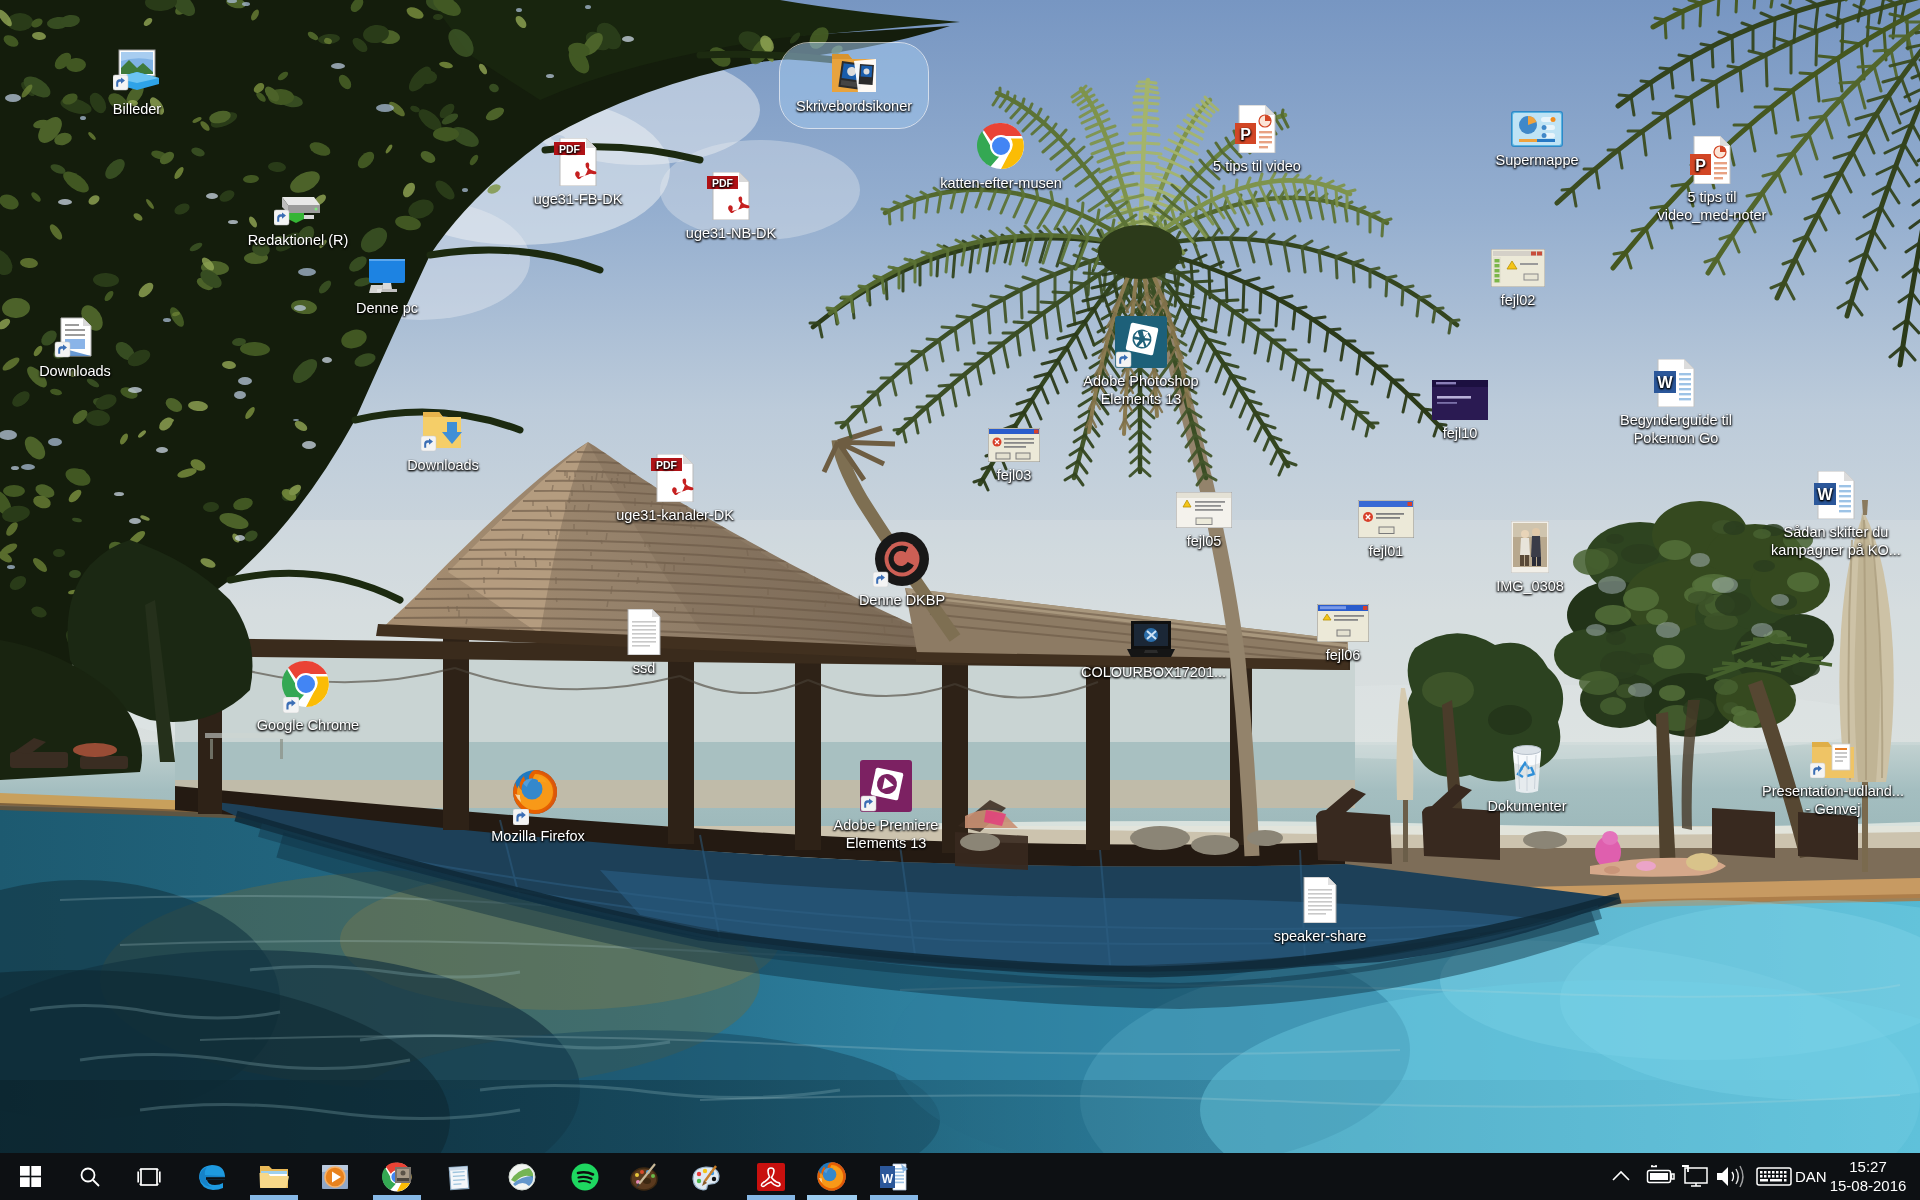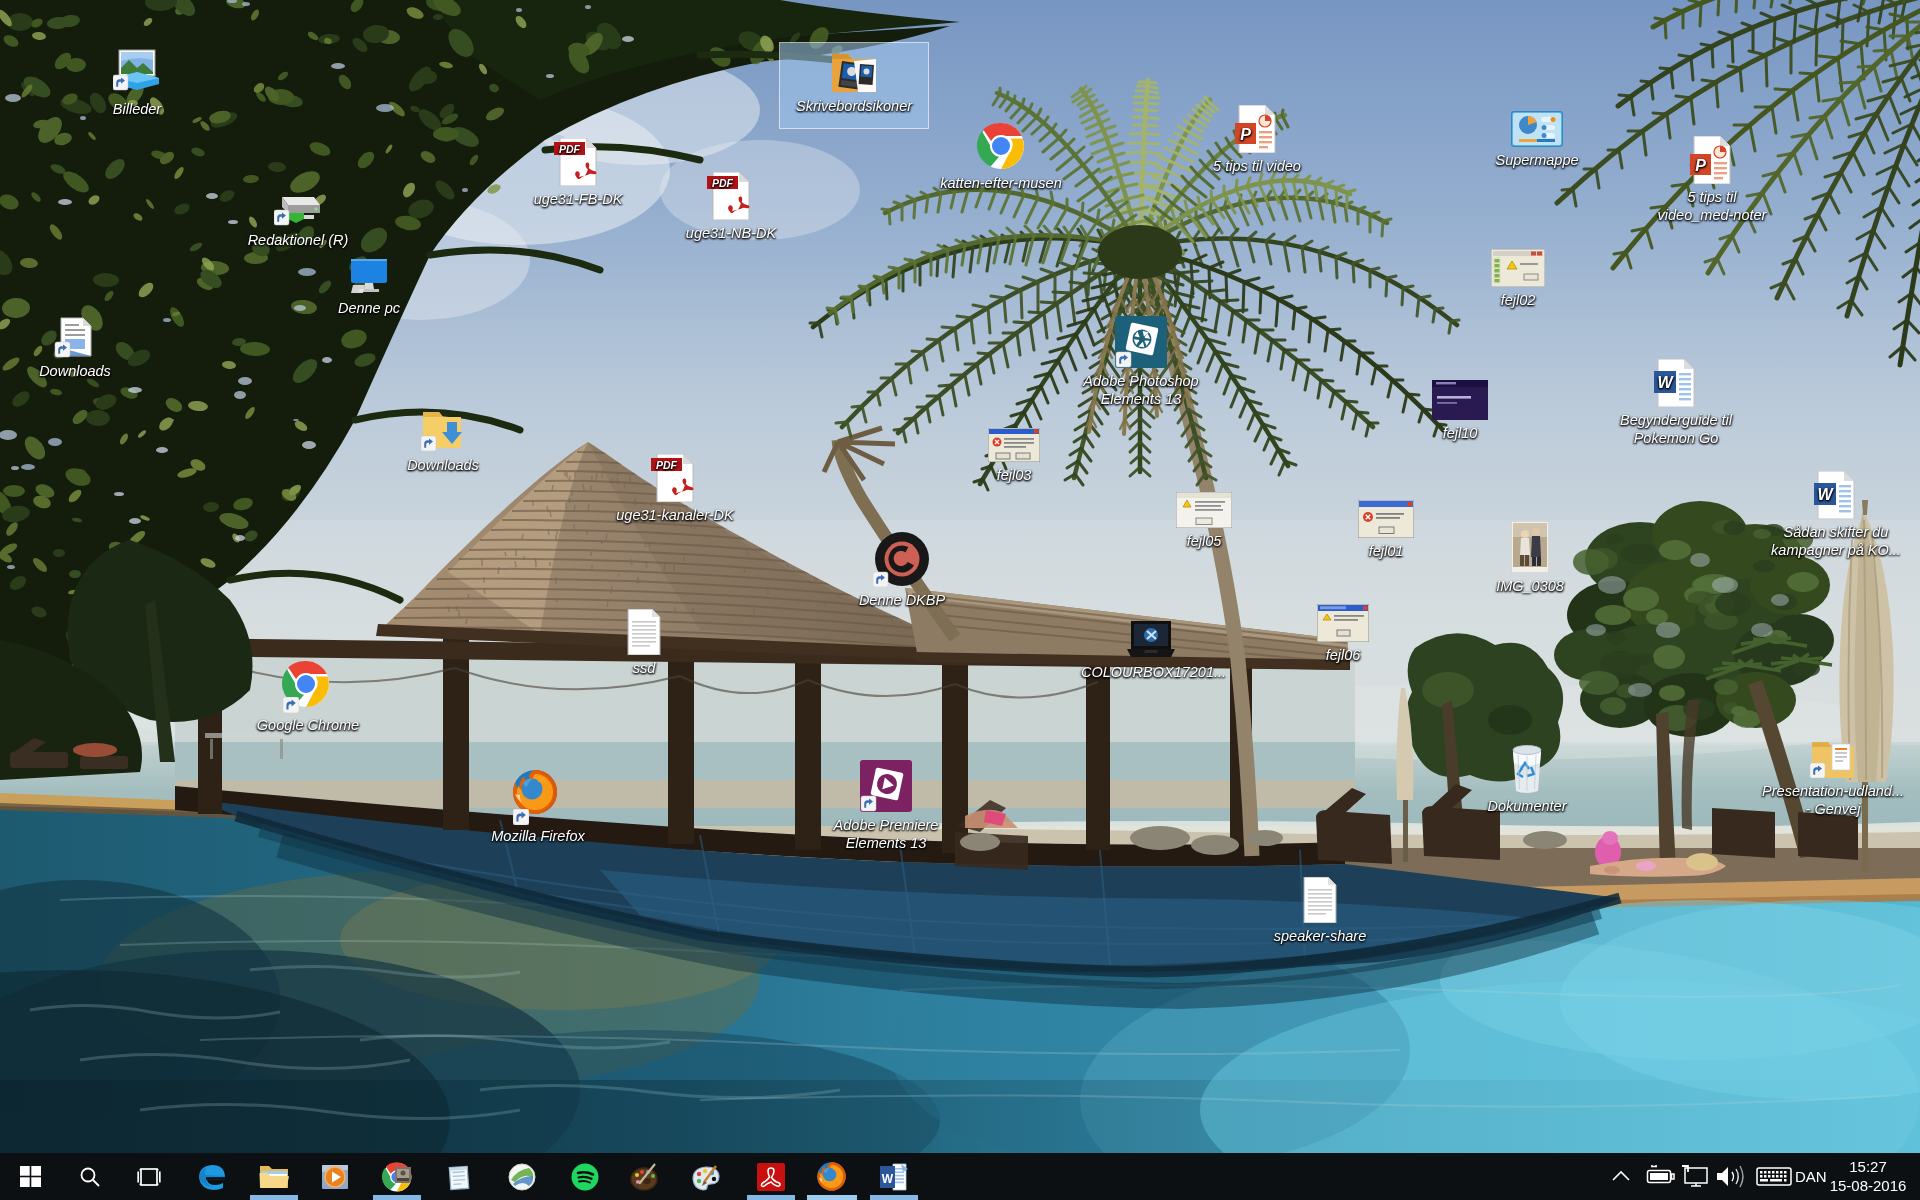--- a/index.html
+++ b/index.html
@@ -1,17 +1,17 @@
 <!DOCTYPE html>
 <html><head>
 <meta charset="utf-8">
 <style>
 html,body{margin:0;padding:0;width:1920px;height:1200px;overflow:hidden;background:#000;}
 *{box-sizing:border-box;}
-#desk{position:absolute;left:0;top:0;width:1526px;height:1200px;font-family:"Liberation Sans",sans-serif;font-style:italic;}
+#desk{position:absolute;left:0;top:0;width:1526px;height:1200px;font-family:"Liberation Sans",sans-serif;}
 #wall{position:absolute;left:0;top:0;}
 .ic{position:absolute;text-align:center;color:#fff;font-size:14.5px;line-height:18px;
   text-shadow:0 1px 2px rgba(0,0,0,.9),1px 1px 2px rgba(0,0,0,.8),-1px 1px 2px rgba(0,0,0,.7);}
 .ic .g{display:block;margin:0 auto;}
 .ic .lb{display:block;margin-top:4px;white-space:pre-line;}
 #taskbar{position:absolute;left:0;top:1153px;width:1920px;height:47px;background:#0d1013;}
 .tbi{position:absolute;top:0;width:60px;height:47px;display:flex;align-items:center;justify-content:center;}
 .runbar{position:absolute;top:42px;height:5px;background:#86b8e6;}
 </style>
 </head>
@@ -959,21 +959,21 @@
           <use href="#pdf"></use>
         </svg>
         <span class="lb">uge31-NB-DK</span>
       </div>
 <div class="ic" style="left:228px;top:183px;width:140px;">
         <svg class="g" width="48" height="44" viewBox="0 0 48 44">
           <use href="#ndrv"></use>
         </svg>
         <span class="lb">Redaktionel (R)</span>
       </div>
-<div class="ic" style="left:299px;top:251px;width:140px;">
+<div class="ic" style="left:317px;top:251px;width:140px;">
         <svg class="g" width="48" height="44" viewBox="0 0 48 44">
           <use href="#mypc"></use>
         </svg>
         <span class="lb">Denne pc</span>
       </div>
 <div class="ic" style="left:1448px;top:249px;width:140px;">
         <svg class="g" width="54" height="38" viewBox="0 0 54 38">
           <use href="#fe02"></use>
         </svg>
         <span class="lb">fejl02</span>
@@ -1097,21 +1097,21 @@
           <use href="#fldp"></use>
         </svg>
         <span class="lb">Presentation-udland...<br>- Genvej</span>
       </div>
 <div class="ic" style="left:1250px;top:877px;width:140px;">
         <svg class="g" width="44" height="46" viewBox="0 0 44 46">
           <use href="#txtd"></use>
         </svg>
         <span class="lb">speaker-share</span>
       </div>
-<div class="ic" style="left:780px;top:43px;width:148px;height:85px;background:rgba(158,196,235,.55);outline:1px solid rgba(255,255,255,.65);">
+<div class="ic" style="left:780px;top:43px;width:148px;height:85px;background:rgba(158,196,235,.55);outline:1px solid rgba(255,255,255,.65);border-radius:29px;">
         <svg class="g" width="48" height="48" viewBox="0 0 48 48" style="margin-top:5px">
           <use href="#fldc"></use>
         </svg>
         <span class="lb" style="margin-top:1px">Skrivebordsikoner</span>
       </div>
 <div style="position:absolute;left:283px;top:697px;"><svg width="16" height="16" viewBox="0 0 15 15">
           <use href="#sarr"></use>
         </svg></div>
 <div style="position:absolute;left:513px;top:809px;"><svg width="16" height="16" viewBox="0 0 15 15">
           <use href="#sarr"></use>

